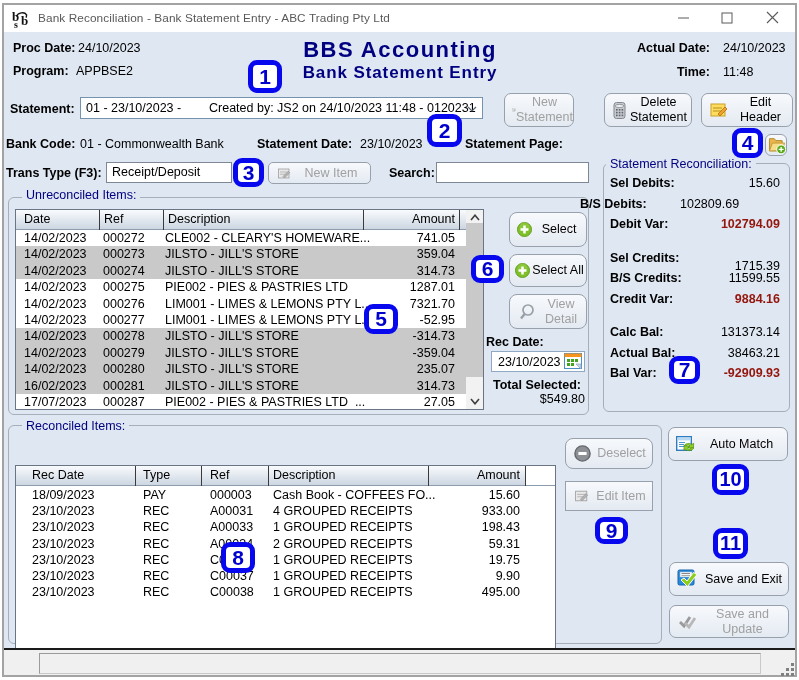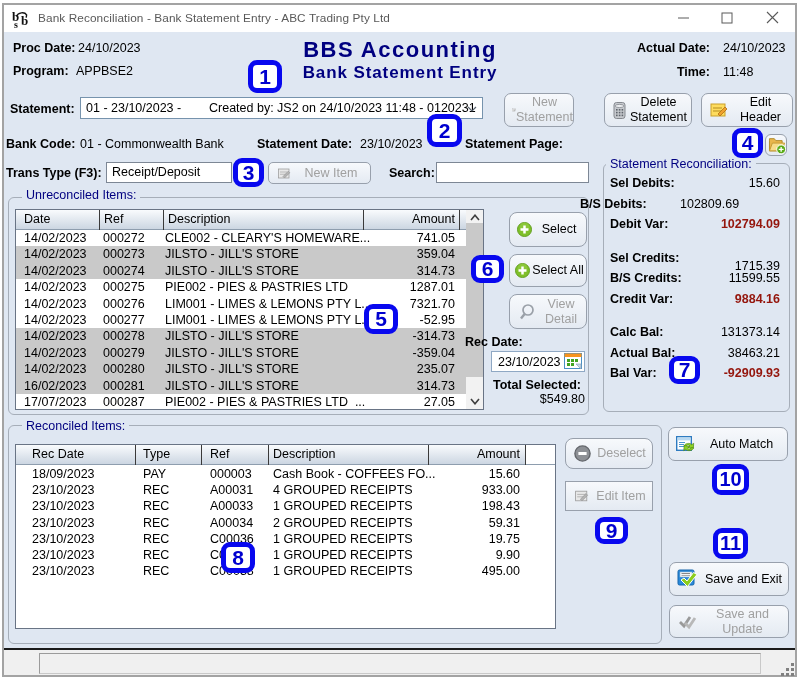--- a/index.html
+++ b/index.html
@@ -280,21 +280,21 @@
   </svg>
   <div class="lbl">Select All</div>
 </div>
 <div class="btn dis2" style="left:509px; top:294px; width:78px; height:35px; border-radius:8px;">
   <svg style="margin-left:8px;" width="18" height="18" viewBox="0 0 18 18">
     <circle cx="10" cy="7" r="5" fill="none" stroke="#9aa0a8" stroke-width="1.7"></circle>
     <line x1="6.6" y1="11" x2="3" y2="15.5" stroke="#9aa0a8" stroke-width="2.4"></line>
   </svg>
   <div class="lbl">View<br>Detail</div>
 </div>
-<div class="abs b t12" style="left:465px; top:335px;">Rec Date:</div>
+<div class="abs b t12" style="left:486px; top:335px;">Rec Date:</div>
 <div class="inp" style="left:491px; top:351px; width:94px; height:21px; border-color:#8fa8c4;">
   <span class="abs" style="left:6px; top:3px;">23/10/2023</span>
 </div>
 <div class="abs" style="left:564px; top:353px; width:19px; height:17px;">
   <svg width="19" height="17" viewBox="0 0 19 17">
     <rect x="0.5" y="0.5" width="17" height="15" fill="#fff" stroke="#4a90c4"></rect>
     <rect x="0.5" y="0.5" width="17" height="3.5" fill="#f7941d"></rect>
     <rect x="3" y="6" width="3" height="3" fill="#41a421"></rect>
       <rect x="7" y="6" width="3" height="3" fill="#41a421"></rect>
       <rect x="11" y="6" width="3" height="3" fill="#41a421"></rect>
@@ -323,21 +323,21 @@
 <div class="abs b t12" style="left:610px; top:325px;">Calc Bal:</div>
 <div class="abs t12" style="left:680px; top:325px; width:100px; text-align:right;">131373.14</div>
 <div class="abs b t12" style="left:610px; top:346px;">Actual Bal:</div>
 <div class="abs t12" style="left:680px; top:346px; width:100px; text-align:right;">38463.21</div>
 <div class="abs b t12" style="left:610px; top:366px;">Bal Var:</div>
 <div class="abs t12 red" style="left:680px; top:366px; width:100px; text-align:right;">-92909.93</div>
 
 <div class="fs" style="left:8px; top:425px; width:654px; height:219px;"></div>
 <div class="fstitle" style="left:22px; top:419px;">Reconciled Items:</div>
 
-<div class="tbl" style="left:15px; top:444px; width:541px; height:185px;">
+<div class="tbl" style="left:15px; top:465px; width:541px; height:185px;">
   <div class="thead">
     <div class="ht" style="left:16px;">Rec Date</div>
     <div class="ht" style="left:127px;">Type</div>
     <div class="ht" style="left:194px;">Ref</div>
     <div class="ht" style="left:257px;">Description</div>
     <div class="ht ar" style="right:35px;">Amount</div>
     <div class="vline" style="left:119px; height:20px;"></div>
     <div class="vline" style="left:185px; height:20px;"></div>
     <div class="vline" style="left:252px; height:20px;"></div>
     <div class="vline" style="left:412px; height:20px;"></div>

